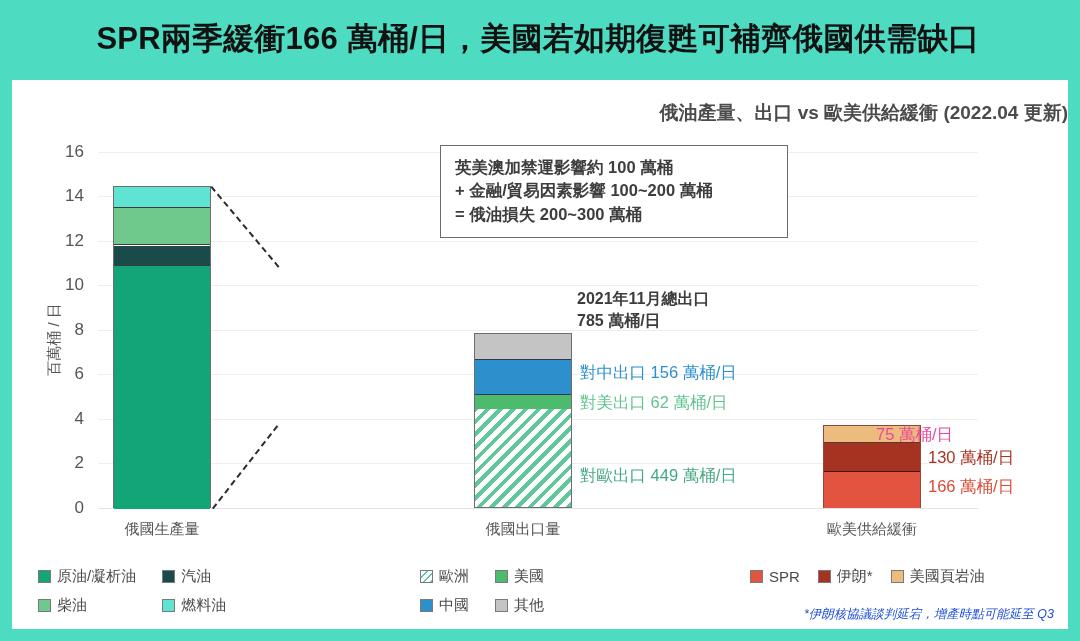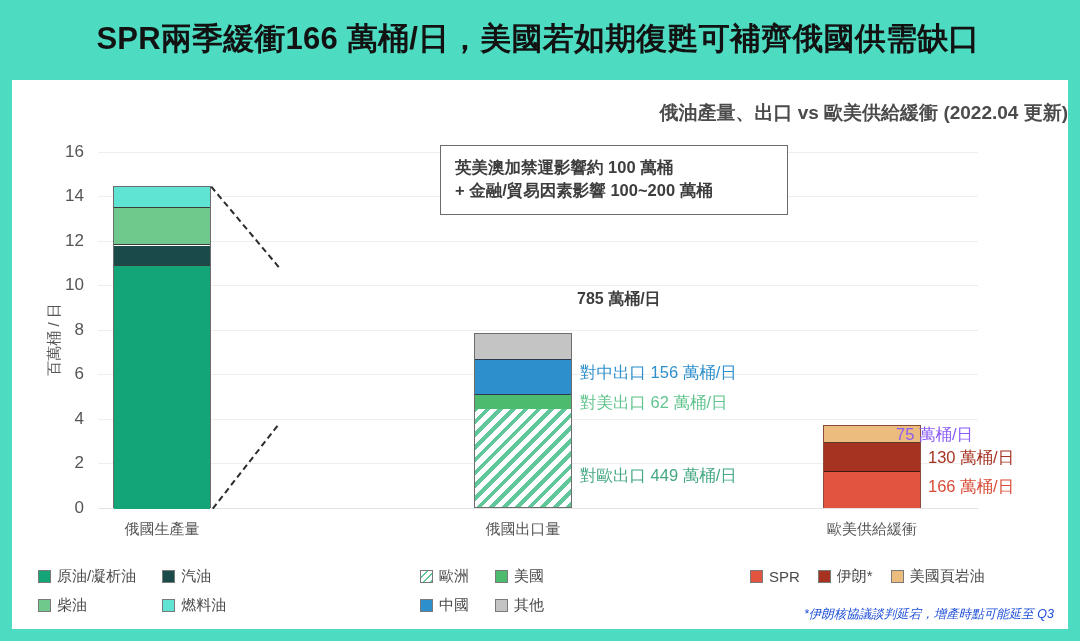--- a/index.html
+++ b/index.html
@@ -155,32 +155,34 @@
       <div class="xcat" style="left:511px">俄國出口量</div>
       <div class="xcat" style="left:860px">歐美供給緩衝</div>
 
       <div class="dashline" style="left:200px; top:106px; width:105px; transform: rotate(50deg);"></div>
       <div class="dashline" style="left:200px; top:428px; width:105px; transform: rotate(-52deg);"></div>
     </div>
 
     <div class="textbox">
       <div>英美澳加禁運影響約 100 萬桶</div>
       <div>+ 金融/貿易因素影響 100~200 萬桶</div>
+      <div>= 俄油損失 200~300 萬桶</div>
     </div>
 
 
     <div class="callout" style="left:565px; top:208px;">
+      <div>2021年11月總出口</div>
       <div>785 萬桶/日</div>
     </div>
 
     <div class="anno" style="left:568px; top:282px; color:#2d8fcc;">對中出口 156 萬桶/日</div>
     <div class="anno" style="left:568px; top:312px; color:#61c48e;">對美出口 62 萬桶/日</div>
     <div class="anno" style="left:568px; top:385px; color:#45a882;">對歐出口 449 萬桶/日</div>
 
-    <div class="anno" style="left:884px; top:344px; color:#8b5cf6;">75 萬桶/日</div>
+    <div class="anno" style="left:864px; top:344px; color:#ec4899;">75 萬桶/日</div>
     <div class="anno" style="left:916px; top:367px; color:#a63322;">130 萬桶/日</div>
     <div class="anno" style="left:916px; top:396px; color:#d94b36;">166 萬桶/日</div>
 
     <div class="legend" style="left:408px; top:487px;">
       <div class="legitem">
         <span class="swatch" style="background:repeating-linear-gradient(-45deg,#5fc79a 0px,#5fc79a 2px,#ffffff 2px,#ffffff 5px)"></span>
         <span>歐洲</span>
       </div>
       <div class="legitem">
         <span class="swatch" style="background:#4cbb6e"></span>

